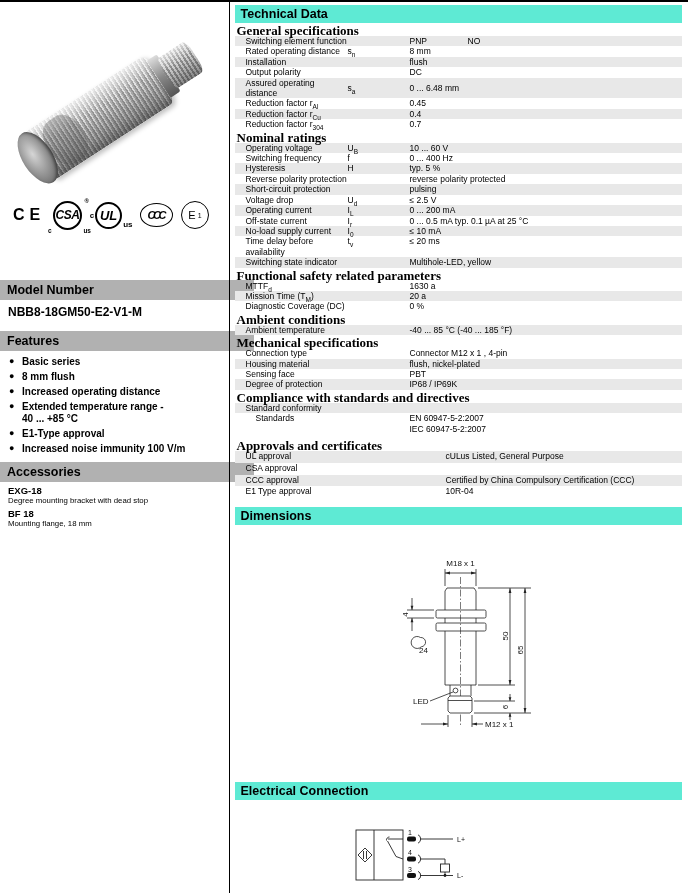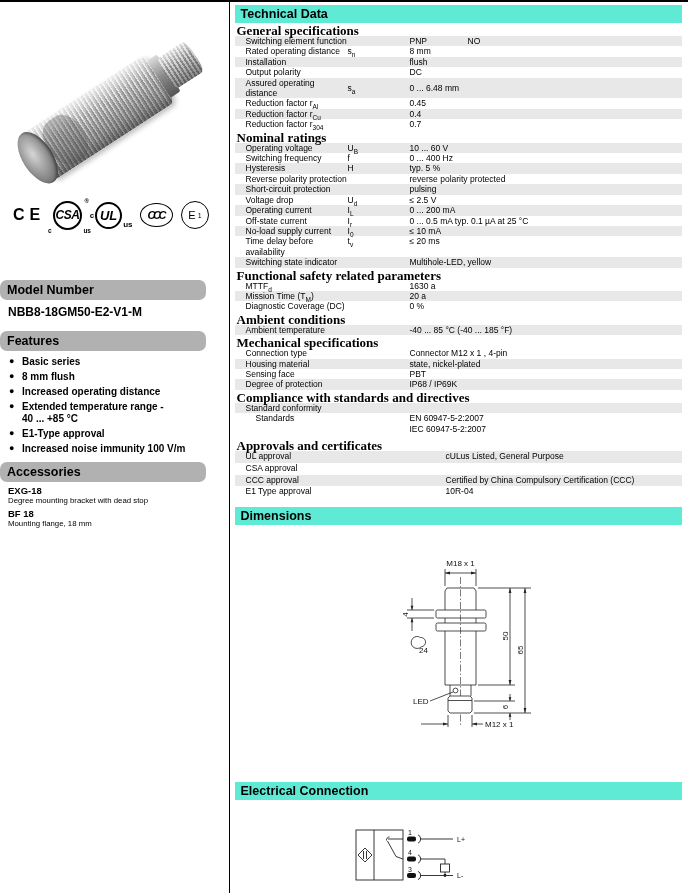--- a/index.html
+++ b/index.html
@@ -2,22 +2,22 @@
 <html><head>
 <meta charset="utf-8">
 <style>
   html,body{margin:0;padding:0;}
   body{width:688px;height:893px;position:relative;background:#fff;color:#000;
        font-family:"Liberation Sans",sans-serif;overflow:hidden;}
   .topline{position:absolute;left:0;top:0;width:688px;height:2px;background:#000;}
 
   
   .left-col{position:absolute;left:0;top:4px;width:222px;height:891px;}
-  .lbar{position:absolute;left:0;width:206px;height:20px;background:#b1b1b1;
-        font-weight:bold;font-size:12.5px;line-height:20px;padding-left:7px;box-sizing:border-box;border-radius:7px;}
+  .lbar{position:absolute;left:0;width:254px;height:20px;background:#b1b1b1;
+        font-weight:bold;font-size:12.5px;line-height:20px;padding-left:7px;box-sizing:border-box;}
   .mn-text{position:absolute;left:8px;top:301px;font-size:12px;font-weight:bold;}
   .ft-list{position:absolute;left:8px;top:352px;width:210px;}
   .feat{display:flex;font-size:10px;font-weight:bold;line-height:11.5px;margin-bottom:3.5px;}
   .feat .bullet{width:13px;flex:0 0 13px;padding-left:1px;font-size:9px;}
   .feat .ftxt{white-space:pre-line;}
   .ac-list{position:absolute;left:8px;top:481px;width:210px;}
   .acc{margin-bottom:2px;}
   .acc .aname{font-size:9.5px;font-weight:bold;line-height:11px;}
   .acc .adesc{font-size:7.8px;line-height:9.5px;margin-bottom:2px;}
 
@@ -304,21 +304,21 @@
       <div>
         <div class="sh">Mechanical specifications</div>
         <div class="tr">
           <span class="td-label">Connection type</span>
           <span class="td-sym"></span>
           <span class="td-val">Connector M12 x 1 , 4-pin</span>
         </div>
         <div class="tr shaded">
           <span class="td-label">Housing material</span>
           <span class="td-sym"></span>
-          <span class="td-val">state, nickel-plated</span>
+          <span class="td-val">flush, nickel-plated</span>
         </div>
         <div class="tr">
           <span class="td-label">Sensing face</span>
           <span class="td-sym"></span>
           <span class="td-val">PBT</span>
         </div>
         <div class="tr shaded">
           <span class="td-label">Degree of protection</span>
           <span class="td-sym"></span>
           <span class="td-val">IP68 / IP69K</span>

